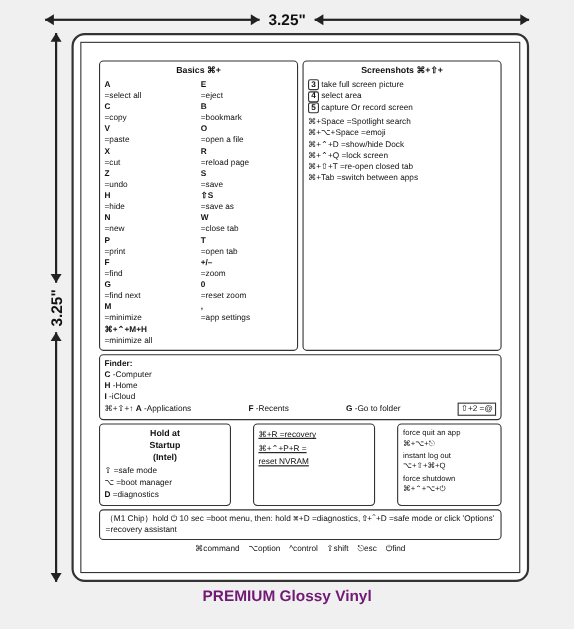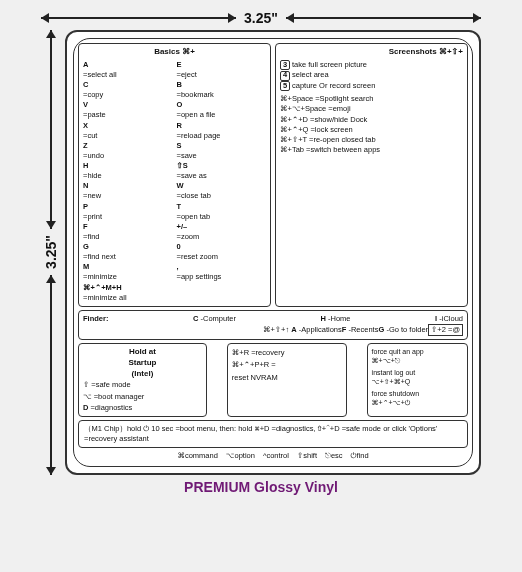--- a/index.html
+++ b/index.html
@@ -106,22 +106,22 @@
       border: 2px solid #333;
       border-radius: 12px;
       padding: 6px;
       font-size: 7.8px;
       color: #111;
       line-height: 1.35;
     }
 
     .sticker-inner {
       border: 1.5px solid #333;
-      border-radius: 17px;
-      padding: 4px;
+      border-radius: 0;
+      padding: 16px;
       height: 100%;
     }
 
     .top-section {
       display: flex;
       gap: 4px;
       margin-bottom: 3px;
     }
 
     .basics-box {
@@ -145,21 +145,21 @@
     .basics-grid span { display: block; }
     .key { font-weight: bold; }
 
     .screenshots-box {
       flex: 1;
       border: 1.5px solid #333;
       border-radius: 4px;
       padding: 3px 4px;
     }
     .screenshots-title {
-      text-align: right;
+      text-align: center;
       font-weight: bold;
       font-size: 8px;
       margin-bottom: 2px;
     }
     .ss-row {
       display: flex;
       align-items: baseline;
       font-size: 7.5px;
       line-height: 1.4;
     }
@@ -179,20 +179,21 @@
     .finder-box {
       border: 1.5px solid #333;
       border-radius: 4px;
       padding: 3px 4px;
       margin-bottom: 3px;
       font-size: 7.5px;
     }
     .finder-row {
       display: flex;
       justify-content: space-between;
+      flex-direction: column;
     }
 
     .bottom-section {
       display: flex;
       gap: 20px;
       margin-bottom: 3px;
     }
 
     .startup-box {
       flex: 1.3;
@@ -217,20 +218,21 @@
 
     .nvram-box {
       flex: 1.2;
       border: 1.5px solid #333;
       border-radius: 4px;
       padding: 3px 4px;
       font-size: 7.5px;
       display: flex;
       flex-direction: column;
       gap: 1px;
+      text-decoration: underline;
     }
     .nvram-row {
       line-height: 1.5;
     }
 
     .force-box {
       flex: 1;
       border: 1.5px solid #333;
       border-radius: 4px;
       padding: 3px 4px;
@@ -352,21 +354,21 @@
           </div>
         </div>
 
         <div class="finder-box">
           <div class="finder-row">
             <span><strong>Finder:</strong></span>
             <span><strong>C</strong> -Computer</span>
             <span><strong>H</strong> -Home</span>
             <span><strong>I</strong> -iCloud</span>
           </div>
-          <div style="display:flex; justify-content:flex-end; align-items:center;margin-left:43px;">
+          <div style="display:flex; justify-content:space-between; align-items:center;">
             <span>⌘+⇧+↑ <strong>A</strong> -Applications</span>
             <span><strong>F</strong> -Recents</span>
             <span><strong>G</strong> -Go to folder</span>
             <span style="border:1px solid #333; padding:0 2px;">⇧+2 =@</span>
           </div>
         </div>
 
         <div class="bottom-section">
           <div class="startup-box">
             <div class="startup-title">Hold at<br>Startup<br>(Intel)</div>

